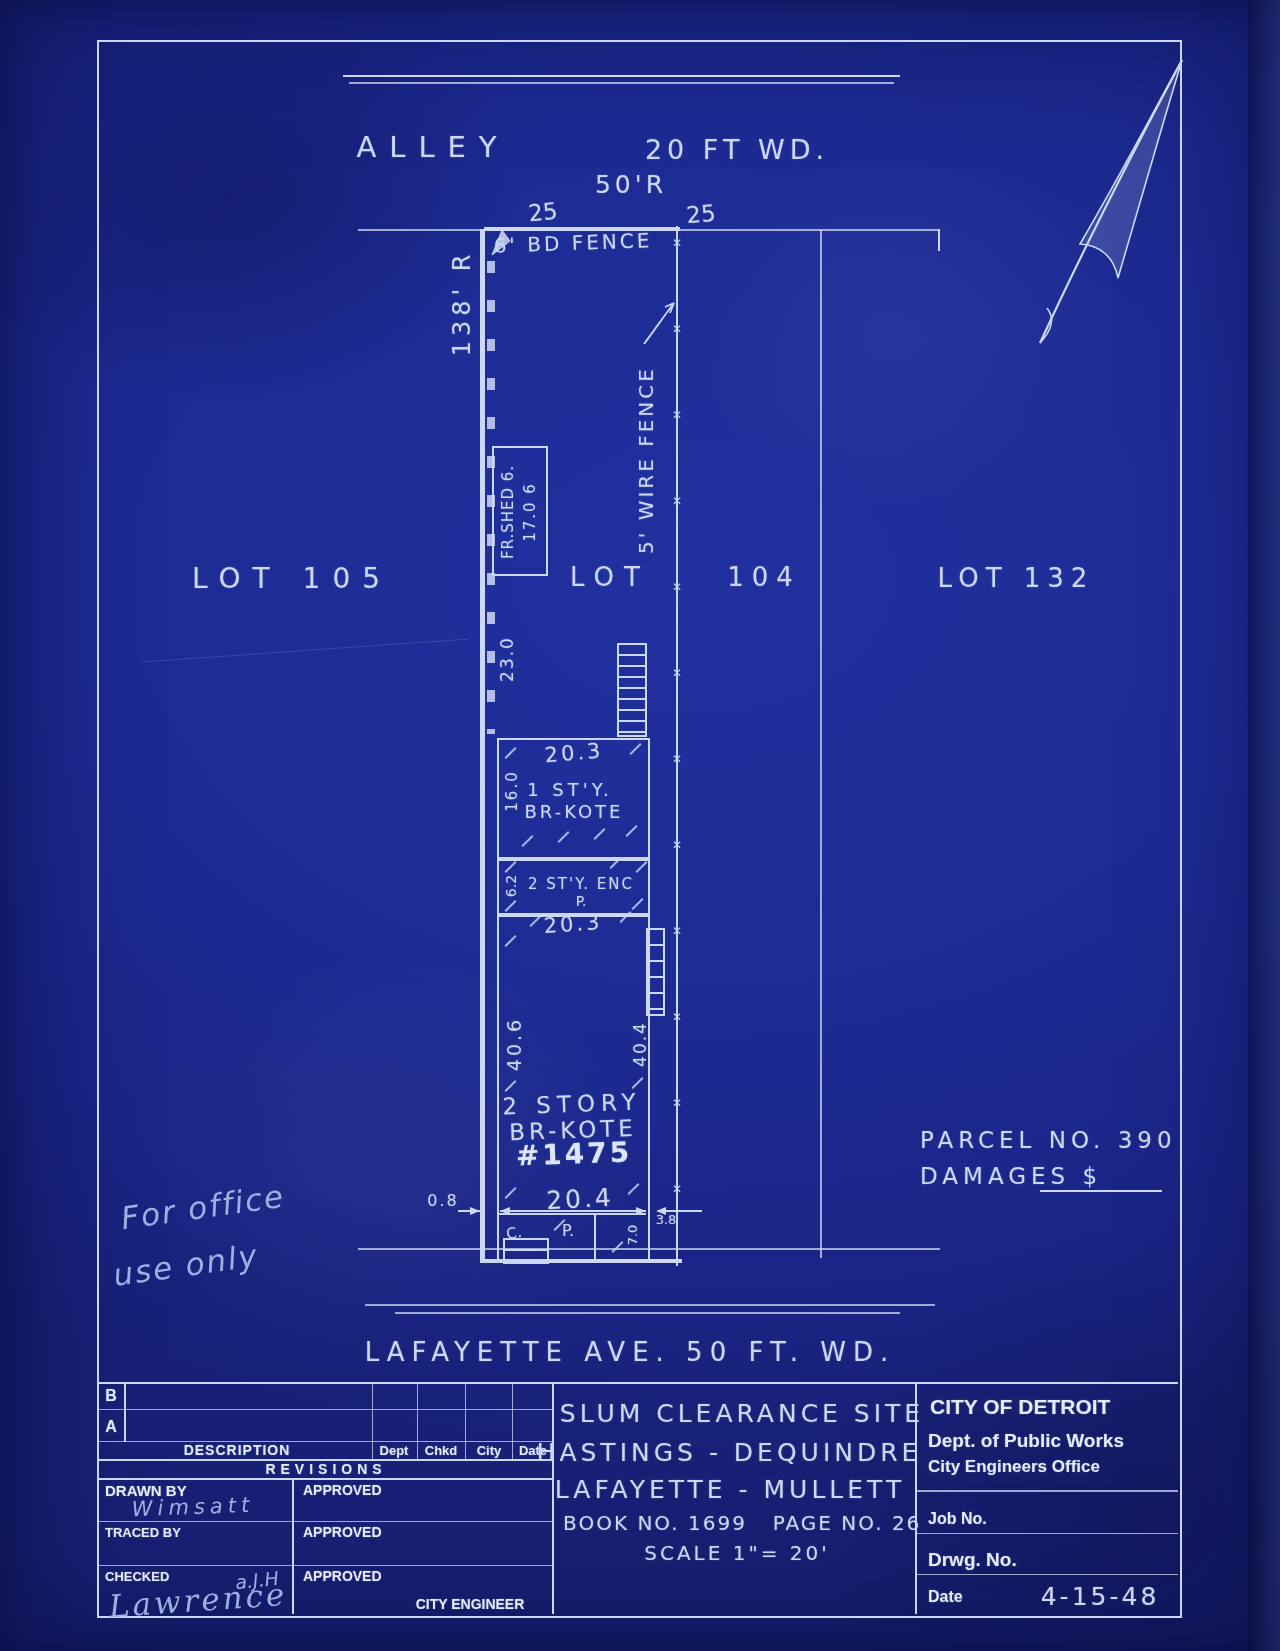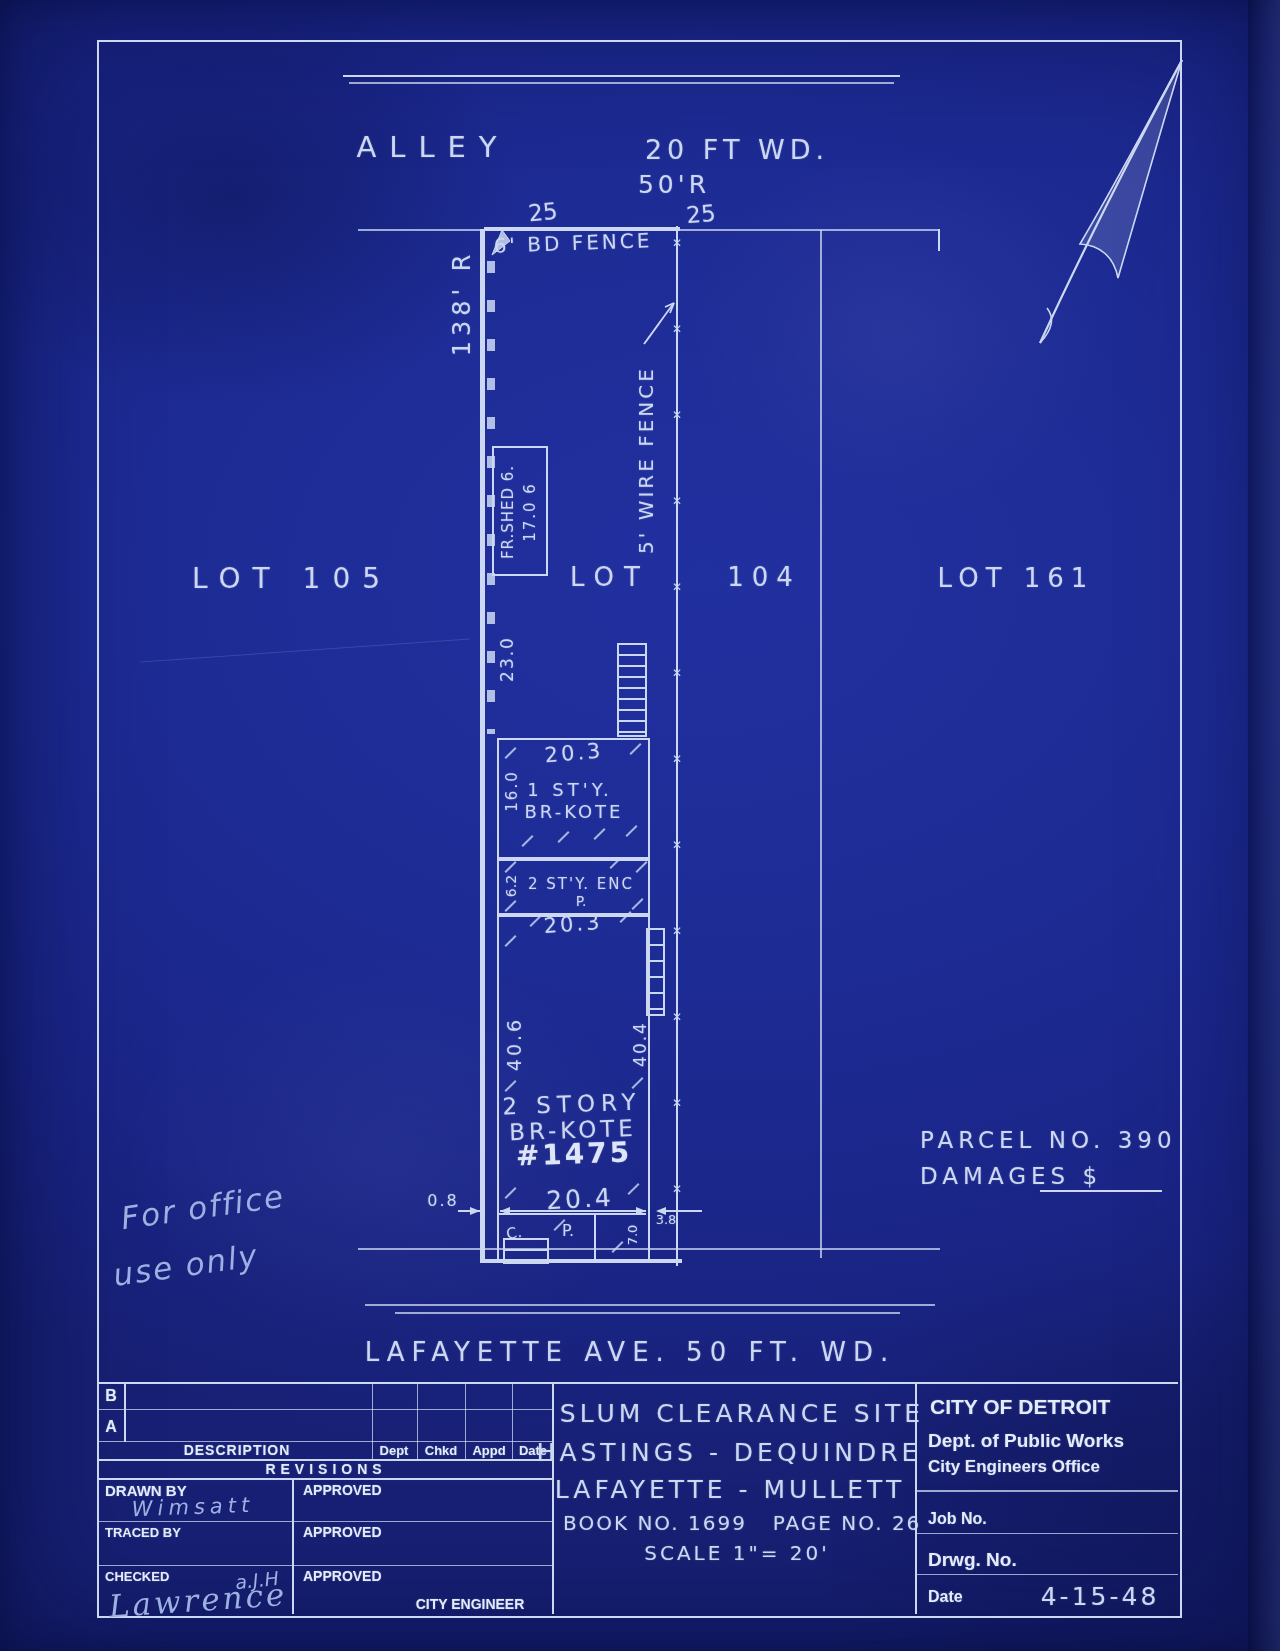--- a/index.html
+++ b/index.html
@@ -50,21 +50,21 @@
     <path d="M18 295 C 55 215 105 115 160 12" fill="none" stroke="#ccd8f2" stroke-width="2.2"></path>
     <path d="M160 12 C 120 85 90 142 58 196 C 78 197 92 209 96 230 C 116 160 138 85 160 12 Z" fill="rgba(205,218,244,0.18)" stroke="#ccd8f2" stroke-width="1.6"></path>
     <path d="M18 295 C 30 282 33 270 25 260" fill="none" stroke="#ccd8f2" stroke-width="1.6"></path>
   </svg>
 
   <div class="ln" style="left:343px;top:75px;width:557px;height:2px;"></div>
   <div class="lnd" style="left:349px;top:82px;width:545px;height:2px;"></div>
 
   <div class="t" style="left:433px;top:147px;font-size:29px;letter-spacing:13px;">ALLEY</div>
   <div class="t" style="left:737px;top:149px;font-size:27px;letter-spacing:5px;">20 FT WD.</div>
-  <div class="t" style="left:674px;top:184px;font-size:25px;letter-spacing:4px;">50'R</div>
+  <div class="t" style="left:631px;top:184px;font-size:25px;letter-spacing:4px;">50'R</div>
   <div class="t" style="left:543px;top:212px;font-size:23px;transform:translate(-50%,-50%) rotate(-6deg);">25</div>
   <div class="t" style="left:701px;top:214px;font-size:23px;transform:translate(-50%,-50%) rotate(-5deg);">25</div>
 
   <div class="lnd" style="left:358px;top:229px;width:582px;height:2px;"></div>
   <div class="ln" style="left:484px;top:227px;width:196px;height:4px;"></div>
   <div class="ln" style="left:938px;top:229px;width:2px;height:22px;"></div>
 
   <div class="ln" style="left:480px;top:229px;width:5px;height:1034px;"></div>
   <div class="bdash" style="left:487px;top:234px;height:500px;"></div>
 
@@ -81,21 +81,21 @@
     <path d="M4 44 C 16 28 24 16 34 3" fill="none" stroke="#ccd8f2" stroke-width="1.8"></path>
     <path d="M34 3 L25 7 M34 3 L30 13" fill="none" stroke="#ccd8f2" stroke-width="1.8"></path>
   </svg>
   <div class="t v" style="left:646px;top:460px;font-size:20px;letter-spacing:3px;">5' WIRE FENCE</div>
 
   <div class="lnd" style="left:820px;top:230px;width:2px;height:1028px;"></div>
 
   <div class="t" style="left:292px;top:578px;font-size:28px;letter-spacing:12px;">LOT 105</div>
   <div class="t" style="left:610px;top:577px;font-size:26px;letter-spacing:10px;">LOT</div>
   <div class="t" style="left:764px;top:577px;font-size:26px;letter-spacing:8px;">104</div>
-  <div class="t" style="left:1016px;top:578px;font-size:26px;letter-spacing:7px;">LOT 161</div>
+  <div class="t" style="left:1016px;top:578px;font-size:26px;letter-spacing:7px;">LOT 132</div>
 
   <div class="box" style="left:492px;top:446px;width:52px;height:126px;"></div>
   <div class="t v" style="left:508px;top:512px;font-size:15px;letter-spacing:1px;">FR.SHED 6.</div>
   <div class="t v" style="left:530px;top:512px;font-size:15px;letter-spacing:2px;">17.0 6</div>
 
   <div class="t v" style="left:507px;top:659px;font-size:17px;letter-spacing:2px;">23.0</div>
 
   <div class="rungs" style="left:617px;top:643px;width:26px;height:90px;"></div>
 
   <div class="box" style="left:497px;top:738px;width:149px;height:119px;"></div>
@@ -184,21 +184,21 @@
   <div class="lnd" style="left:465px;top:1382px;width:1px;height:77px;"></div>
   <div class="lnd" style="left:512px;top:1382px;width:1px;height:77px;"></div>
   <div class="ln" style="left:97px;top:1459px;width:457px;height:2px;"></div>
   <div class="ln" style="left:97px;top:1478px;width:457px;height:2px;"></div>
 
   <div class="t p" style="left:111px;top:1396px;font-size:16px;">B</div>
   <div class="t p" style="left:111px;top:1427px;font-size:16px;">A</div>
   <div class="t p" style="left:237px;top:1450px;font-size:14px;letter-spacing:1px;">DESCRIPTION</div>
   <div class="t p" style="left:394px;top:1450px;font-size:13px;">Dept</div>
   <div class="t p" style="left:441px;top:1450px;font-size:13px;">Chkd</div>
-  <div class="t p" style="left:489px;top:1450px;font-size:13px;">Appd</div>
+  <div class="t p" style="left:489px;top:1450px;font-size:13px;">City</div>
   <div class="t p" style="left:533px;top:1450px;font-size:13px;">Date</div>
   <div class="t p" style="left:326px;top:1469px;font-size:14px;letter-spacing:5px;">REVISIONS</div>
 
   <div class="ln" style="left:292px;top:1478px;width:2px;height:136px;"></div>
   <div class="lnd" style="left:97px;top:1521px;width:457px;height:1px;"></div>
   <div class="lnd" style="left:97px;top:1565px;width:457px;height:1px;"></div>
 
   <div class="t p la" style="left:105px;top:1490px;font-size:15px;">DRAWN BY</div>
   <div class="t hand" style="left:193px;top:1507px;font-size:21px;letter-spacing:5px;transform:translate(-50%,-50%) rotate(-2deg);">Wimsatt</div>
   <div class="t p la" style="left:303px;top:1490px;font-size:14px;">APPROVED</div>

